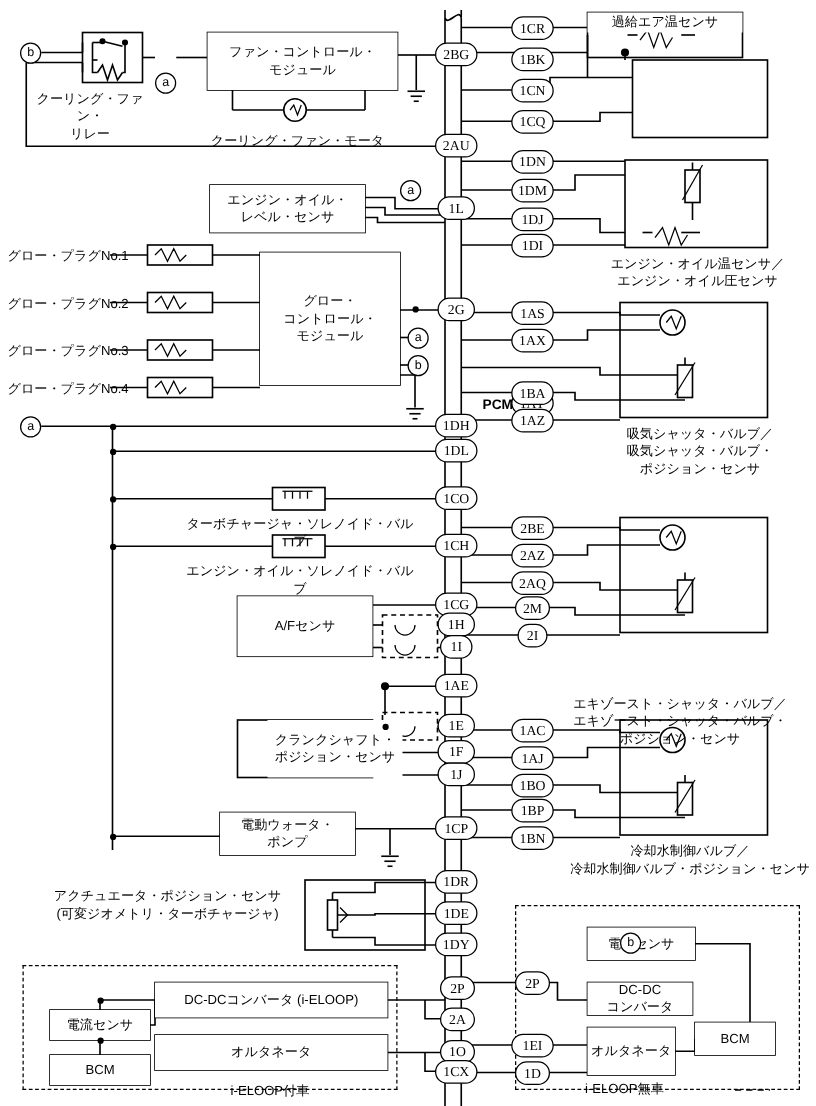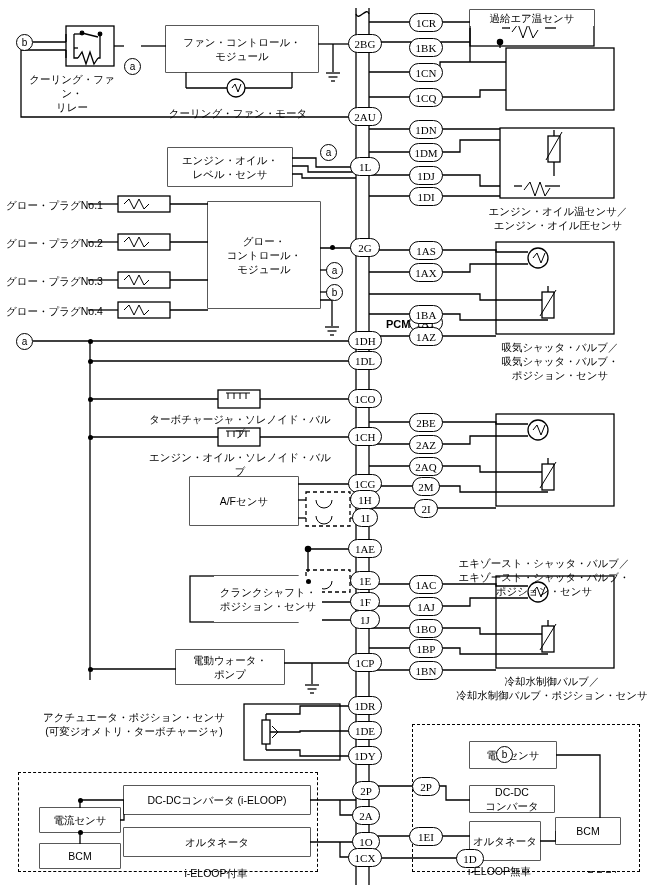--- a/index.html
+++ b/index.html
@@ -365,21 +365,21 @@
   <div class="pin" style="left:409px;top:457px;width:34px;">2AQ</div>
   <div class="pin" style="left:412px;top:477px;width:28px;">2M</div>
   <div class="pin" style="left:414px;top:499px;width:24px;">2I</div>
   <div class="pin" style="left:409px;top:575px;width:34px;">1AC</div>
   <div class="pin" style="left:409px;top:597px;width:34px;">1AJ</div>
   <div class="pin" style="left:409px;top:619px;width:34px;">1BO</div>
   <div class="pin" style="left:409px;top:639px;width:34px;">1BP</div>
   <div class="pin" style="left:409px;top:661px;width:34px;">1BN</div>
   <div class="pin" style="left:412px;top:777px;width:28px;">2P</div>
   <div class="pin" style="left:409px;top:827px;width:34px;">1EI</div>
-  <div class="pin" style="left:412px;top:849px;width:28px;margin-left:44px;">1D</div>
+  <div class="pin" style="left:412px;top:849px;width:28px;">1D</div>
 
   <div class="circ" style="left:16px;top:34px;">b</div>
   <div class="circ" style="left:124px;top:58px;">a</div>
   <div class="circ" style="left:320px;top:144px;">a</div>
   <div class="circ" style="left:326px;top:262px;">a</div>
   <div class="circ" style="left:326px;top:284px;">b</div>
   <div class="circ" style="left:16px;top:333px;">a</div>
   <div class="circ" style="left:496px;top:746px;">b</div>
 
   <div class="dot" style="left:88px;top:339px;"></div>

